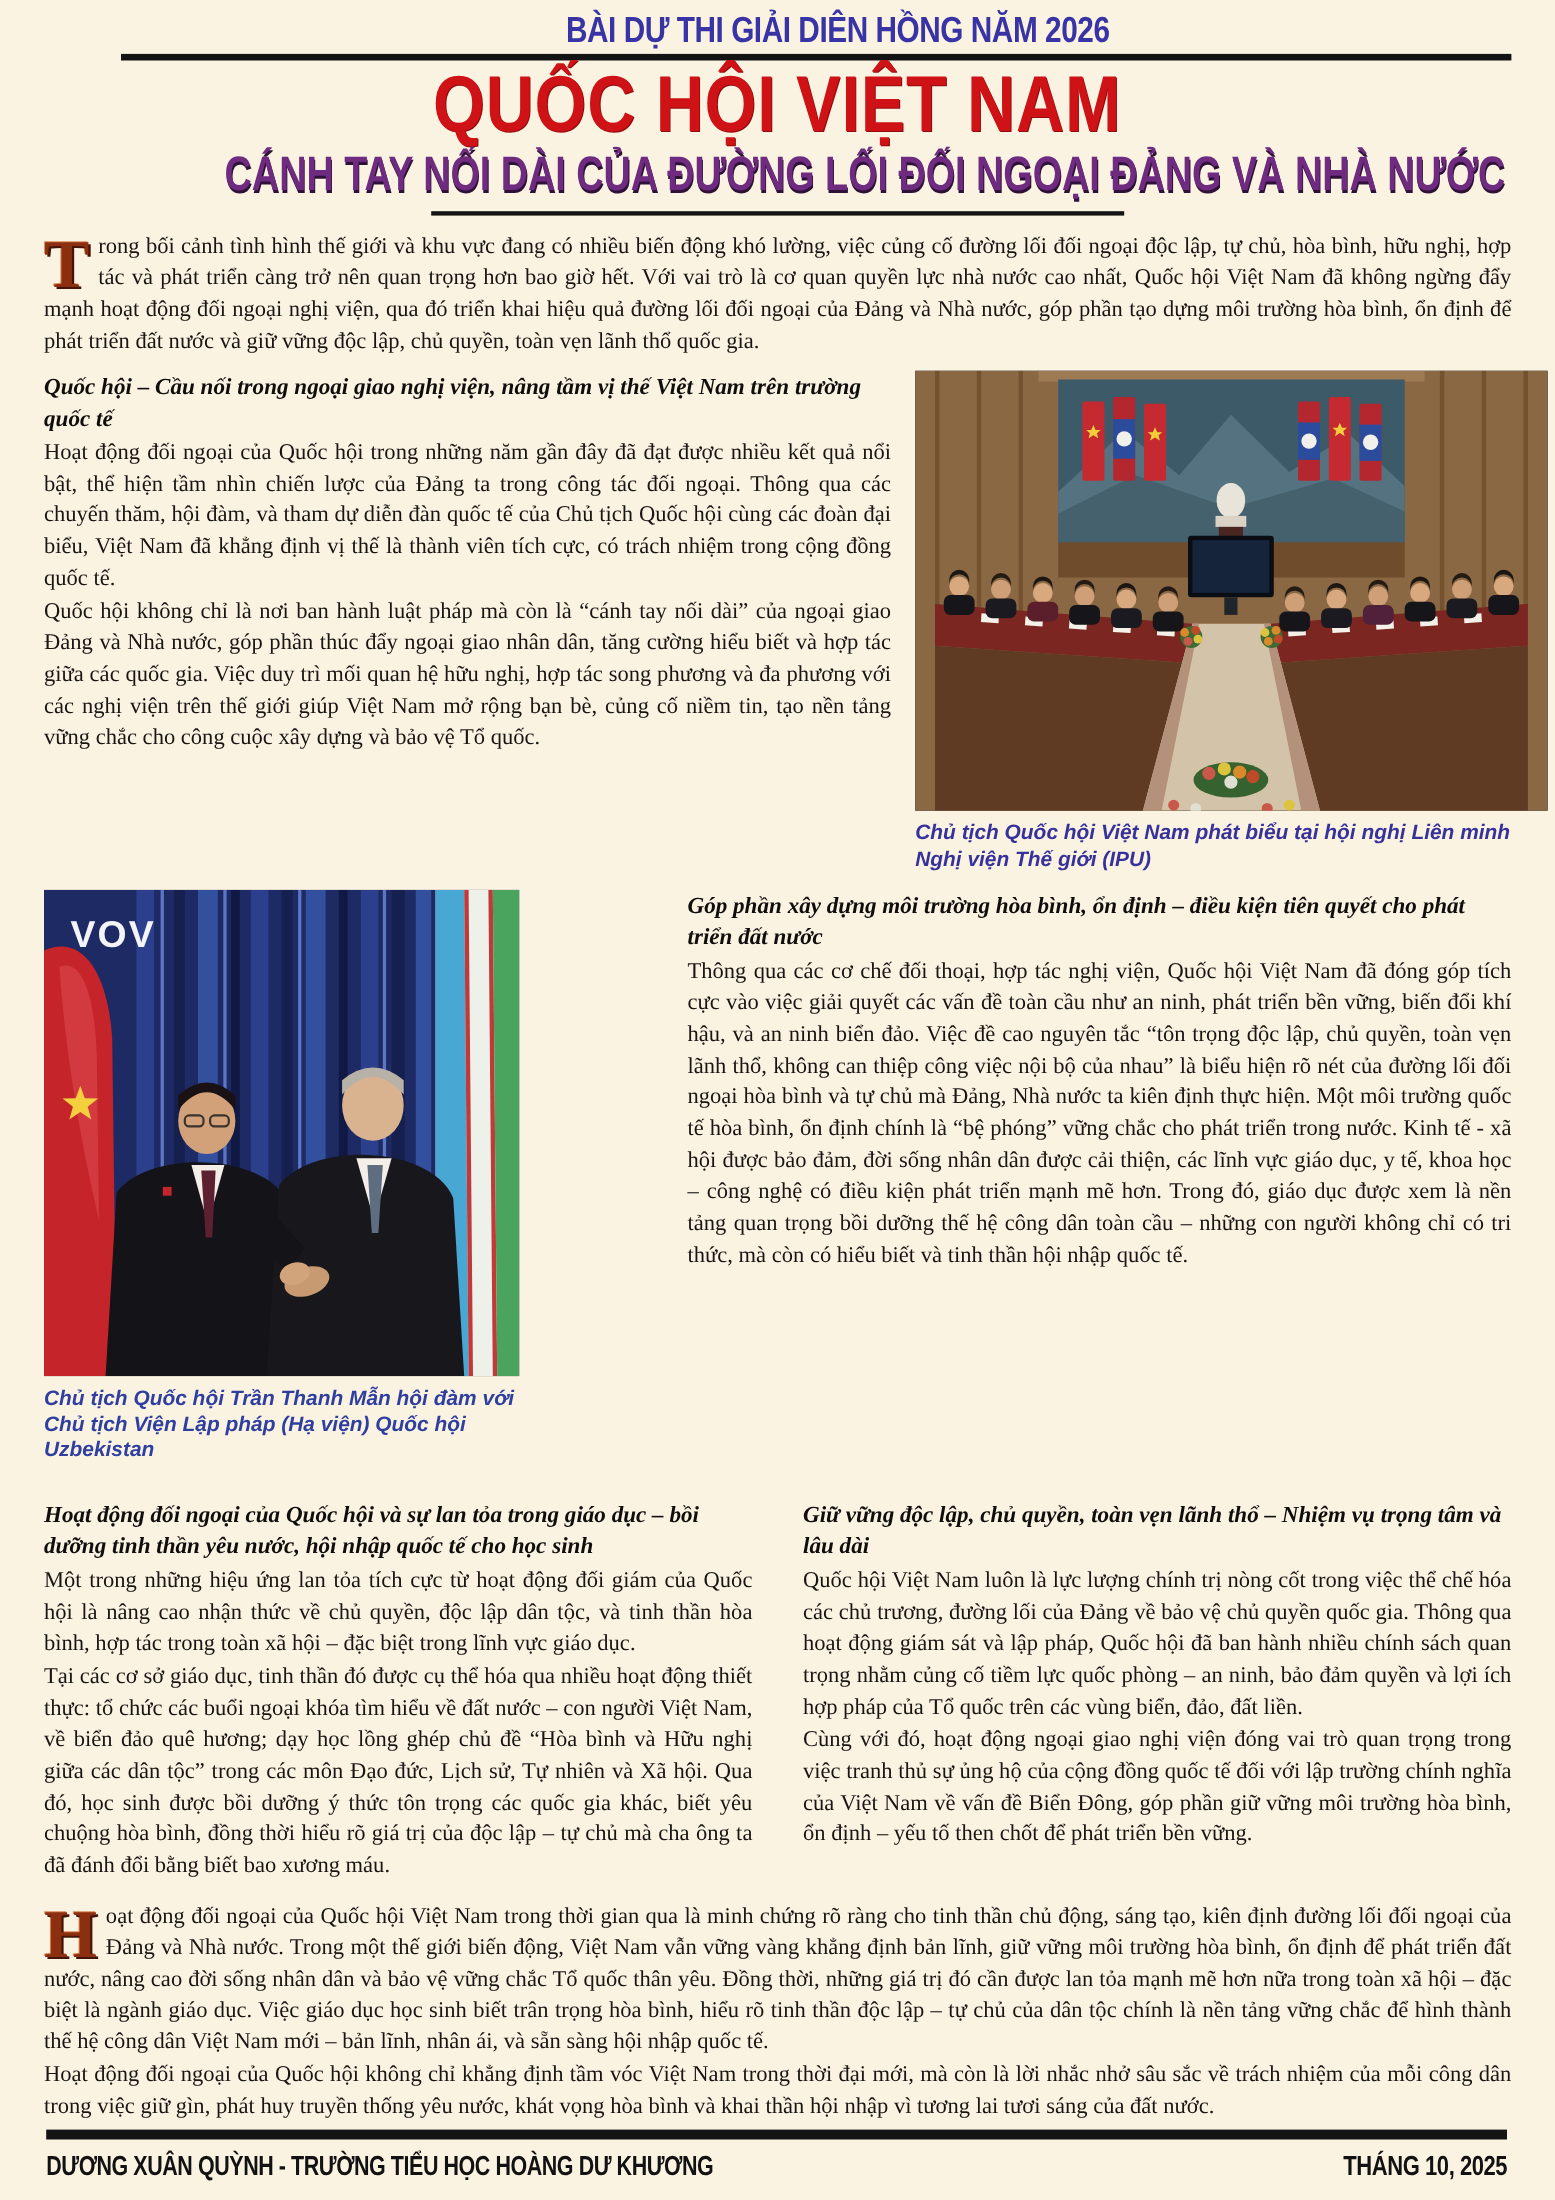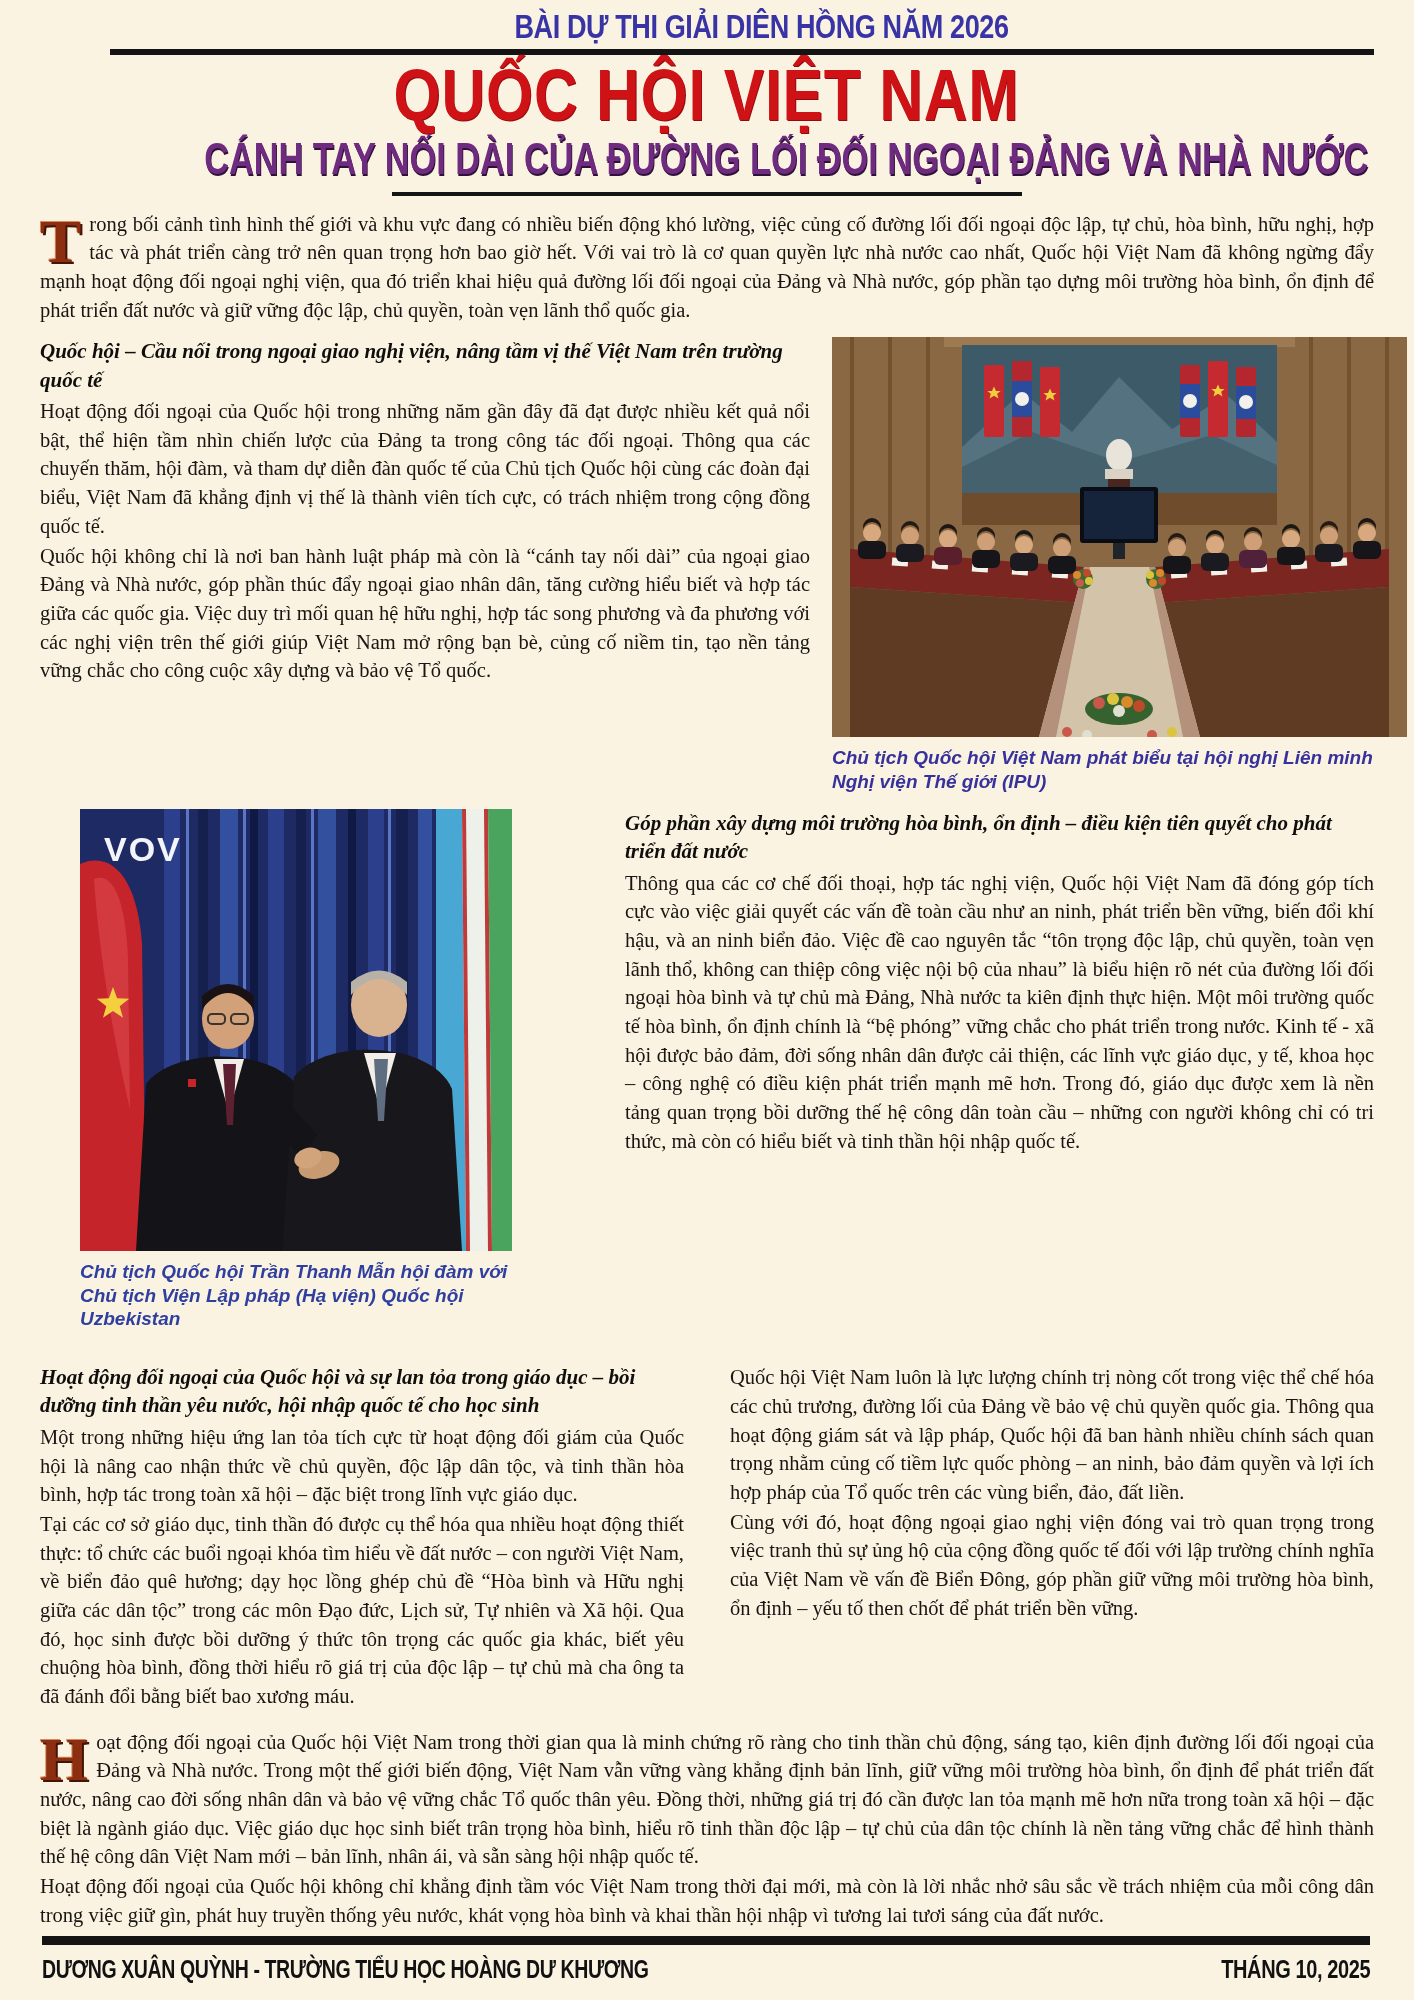--- a/index.html
+++ b/index.html
@@ -88,21 +88,21 @@
   .figure-caption{
     font-family:"Liberation Sans", sans-serif;
     font-weight:bold;
     text-align:left;
     font-size:19px;
     line-height:1.25;
     margin-top:9px;
   }
   .caption-ipu{color:#37329b;font-style:italic;}
   .caption-uzb{color:#2f3fa0;font-style:italic;width:440px;}
-  .fig-uzb{width:432px;margin-left:40px;}
+  .fig-uzb{width:432px;}
   
   .conclusion{margin-top:16px;}
   
   .footer{position:absolute;left:42px;right:44px;bottom:16px;}
   .footer-rule{height:9px;background:#141414;}
   .footer-line{display:flex;justify-content:space-between;align-items:baseline;margin-top:10px;}
   .footer-author,.footer-date{
     font-family:"Liberation Sans", sans-serif;
     font-weight:900;
     font-size:25px;
@@ -383,20 +383,21 @@
     </div>
   </div>
 
   <div class="row row-c">
     <div>
       <h3 class="section-heading">Hoạt động đối ngoại của Quốc hội và sự lan tỏa trong giáo dục – bồi dưỡng tinh thần yêu nước, hội nhập quốc tế cho học sinh</h3>
       <p class="bodytext para">Một trong những hiệu ứng lan tỏa tích cực từ hoạt động đối giám của Quốc hội là nâng cao nhận thức về chủ quyền, độc lập dân tộc, và tinh thần hòa bình, hợp tác trong toàn xã hội – đặc biệt trong lĩnh vực giáo dục.</p>
       <p class="bodytext para">Tại các cơ sở giáo dục, tinh thần đó được cụ thể hóa qua nhiều hoạt động thiết thực: tổ chức các buổi ngoại khóa tìm hiểu về đất nước – con người Việt Nam, về biển đảo quê hương; dạy học lồng ghép chủ đề “Hòa bình và Hữu nghị giữa các dân tộc” trong các môn Đạo đức, Lịch sử, Tự nhiên và Xã hội. Qua đó, học sinh được bồi dưỡng ý thức tôn trọng các quốc gia khác, biết yêu chuộng hòa bình, đồng thời hiểu rõ giá trị của độc lập – tự chủ mà cha ông ta đã đánh đổi bằng biết bao xương máu.</p>
     </div>
     <div>
+      <h3 class="section-heading">Giữ vững độc lập, chủ quyền, toàn vẹn lãnh thổ – Nhiệm vụ trọng tâm và lâu dài</h3>
       <p class="bodytext para">Quốc hội Việt Nam luôn là lực lượng chính trị nòng cốt trong việc thể chế hóa các chủ trương, đường lối của Đảng về bảo vệ chủ quyền quốc gia. Thông qua hoạt động giám sát và lập pháp, Quốc hội đã ban hành nhiều chính sách quan trọng nhằm củng cố tiềm lực quốc phòng – an ninh, bảo đảm quyền và lợi ích hợp pháp của Tổ quốc trên các vùng biển, đảo, đất liền.</p>
       <p class="bodytext para">Cùng với đó, hoạt động ngoại giao nghị viện đóng vai trò quan trọng trong việc tranh thủ sự ủng hộ của cộng đồng quốc tế đối với lập trường chính nghĩa của Việt Nam về vấn đề Biển Đông, góp phần giữ vững môi trường hòa bình, ổn định – yếu tố then chốt để phát triển bền vững.</p>
     </div>
   </div>
 
   <div class="conclusion">
     <p class="bodytext para"><span class="dropcap">H</span><span>oạt động đối ngoại của Quốc hội Việt Nam trong thời gian qua là minh chứng rõ ràng cho tinh thần chủ động, sáng tạo, kiên định đường lối đối ngoại của Đảng và Nhà nước. Trong một thế giới biến động, Việt Nam vẫn vững vàng khẳng định bản lĩnh, giữ vững môi trường hòa bình, ổn định để phát triển đất nước, nâng cao đời sống nhân dân và bảo vệ vững chắc Tổ quốc thân yêu. Đồng thời, những giá trị đó cần được lan tỏa mạnh mẽ hơn nữa trong toàn xã hội – đặc biệt là ngành giáo dục. Việc giáo dục học sinh biết trân trọng hòa bình, hiểu rõ tinh thần độc lập – tự chủ của dân tộc chính là nền tảng vững chắc để hình thành thế hệ công dân Việt Nam mới – bản lĩnh, nhân ái, và sẵn sàng hội nhập quốc tế.</span></p>
     <p class="bodytext para">Hoạt động đối ngoại của Quốc hội không chỉ khẳng định tầm vóc Việt Nam trong thời đại mới, mà còn là lời nhắc nhở sâu sắc về trách nhiệm của mỗi công dân trong việc giữ gìn, phát huy truyền thống yêu nước, khát vọng hòa bình và khai thần hội nhập vì tương lai tươi sáng của đất nước.</p>
   </div>
 

